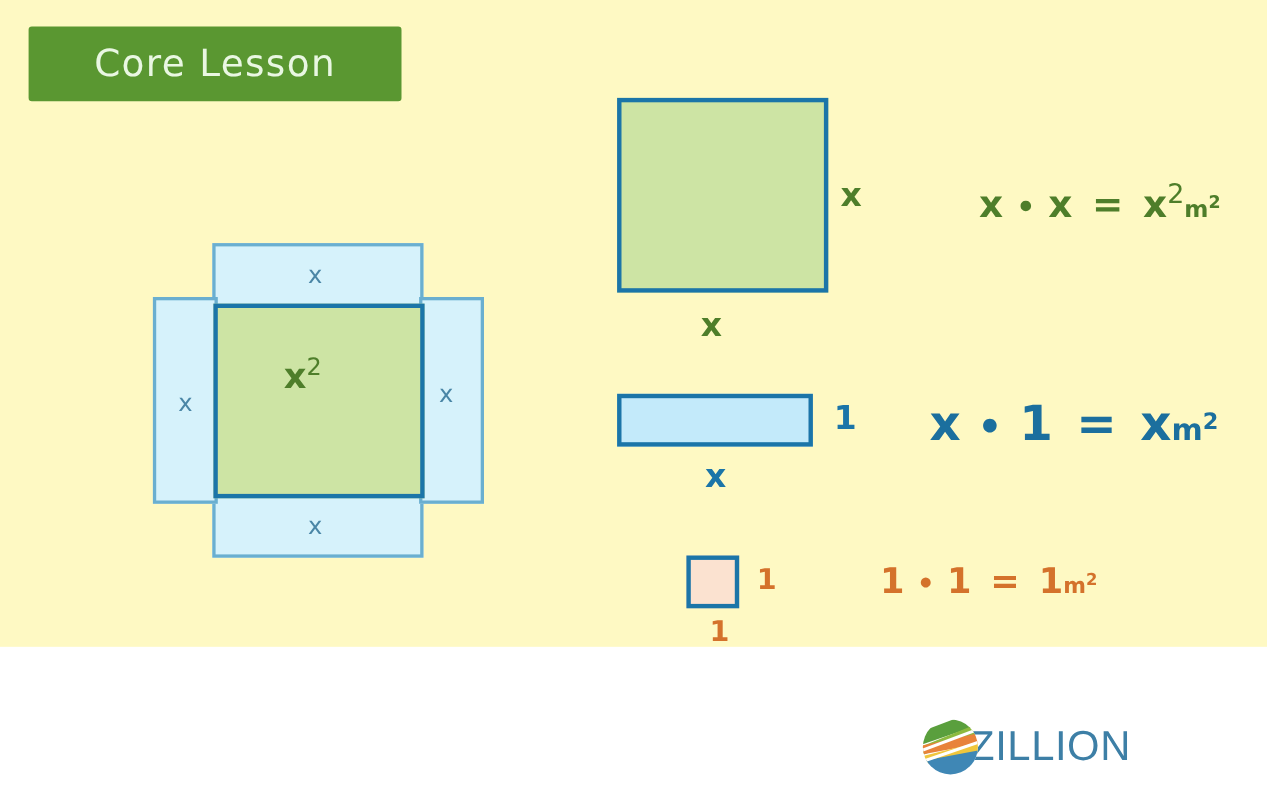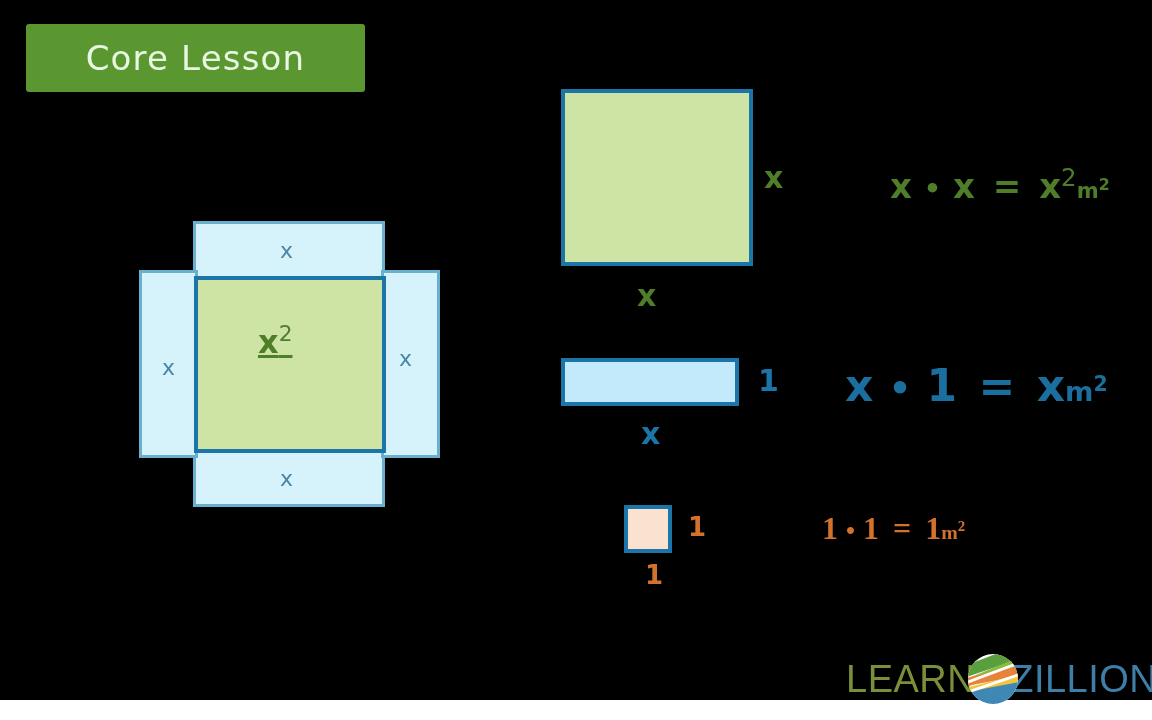--- a/index.html
+++ b/index.html
@@ -10,22 +10,22 @@
     width: 1152px;
     height: 720px;
     background: #ffffff;
     font-family: "Liberation Sans", sans-serif;
     overflow: hidden;
     position: relative;
   }
   #slide {
     position: relative;
     width: 1152px;
-    height: 700px;
-    background: #000000;
+    height: 588px;
+    background: #fef9c3;
   }
 
   
   .badge {
     position: absolute;
     left: 26px;
     top: 24px;
     width: 339px;
     height: 68px;
     background: #5a9731;
@@ -98,21 +98,20 @@
   
   .x2-net {
     position: absolute;
     left: 258px;
     top: 326px;
     color: #4e7e2a;
     font-family: "DejaVu Sans", sans-serif;
     font-weight: bold;
     font-size: 32px;
     line-height: 1;
-    text-decoration: underline;
   }
   .x2-net sup {
     font-size: 0.68em;
     font-weight: 400;
     vertical-align: super;
     line-height: 0;
   }
 
   
   .eq {
@@ -228,31 +227,30 @@
       <span style="margin:0 6px">=</span>
       <span>x</span><span class="unit"><span>m</span><sup>2</sup></span>
     </span>
   </div>
 
   <div>
     <div class="rect peach-sq" style="left:624px; top:505px; width:48px; height:48px;"></div>
     <span class="lbl lbl-orange" style="left:688px; top:514px;">1</span>
     <span class="lbl lbl-orange" style="left:645px; top:562px;">1</span>
 
-    <span class="eq eq-orange" style="left:822px; top:512px;font-family:Liberation Serif, serif;">
+    <span class="eq eq-orange" style="left:800px; top:512px;">
       <span>1</span>
       <span class="dot">•</span>
       <span>1</span>
       <span style="margin:0 6px">=</span>
       <span>1</span><span class="unit"><span>m</span><sup>2</sup></span>
     </span>
   </div>
 
   <div class="logo">
-    <span class="logo-learn">LEARN</span>
     <span class="logo-globe">
       <svg width="52" height="52" viewBox="0 0 52 52" aria-hidden="true">
         <defs>
           <clipPath id="globeClip">
               <circle cx="26" cy="26" r="25"></circle>
             </clipPath>
         </defs>
         <g clip-path="url(#globeClip)">
           <rect x="0" y="0" width="52" height="52" fill="#ffffff"></rect>
           <polygon points="-6,14 58,-10 58,4 -6,26" fill="#5a9f3d"></polygon>

